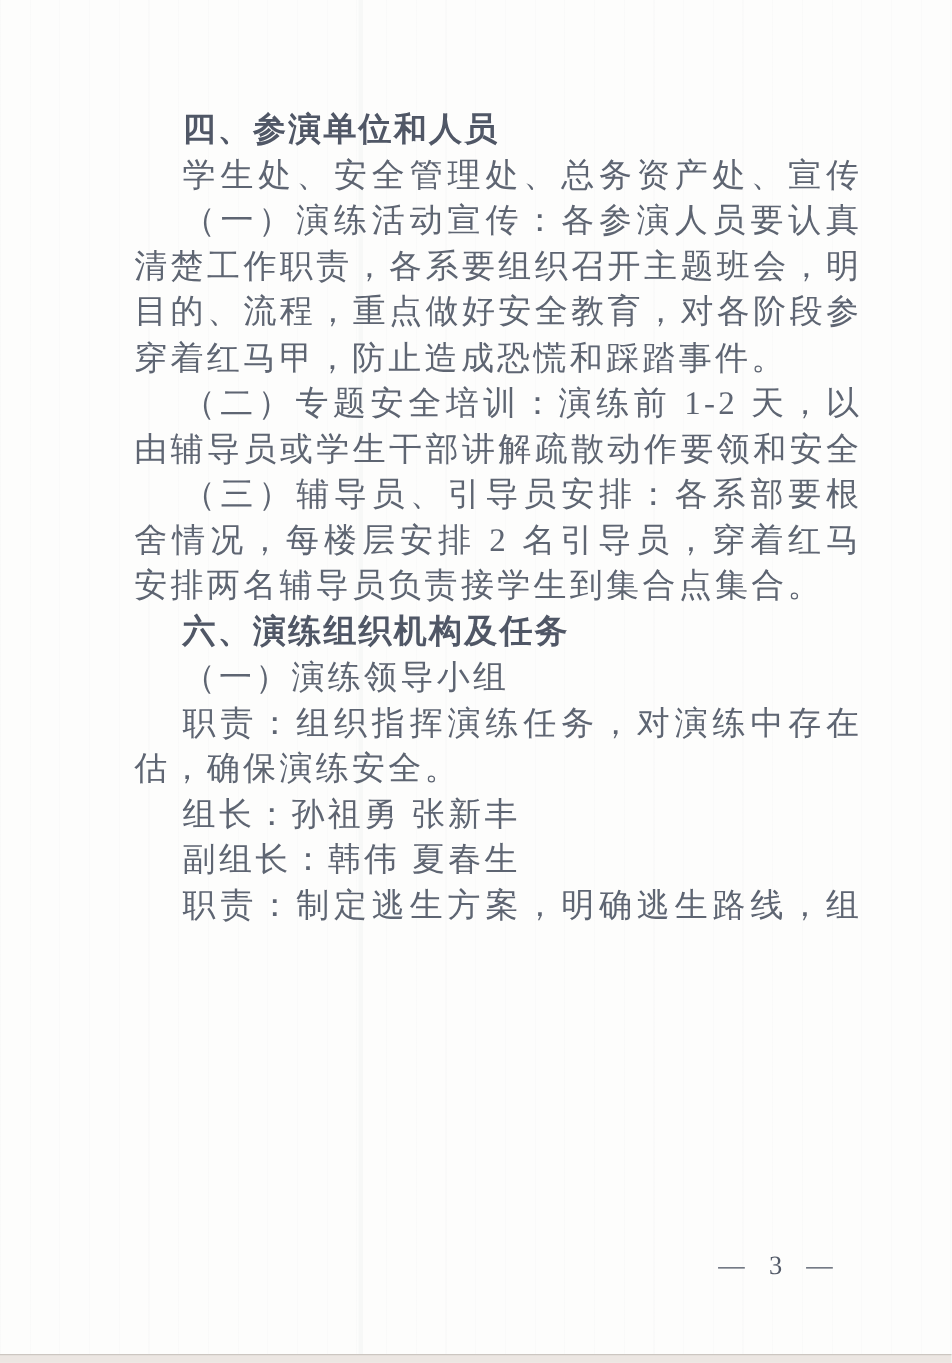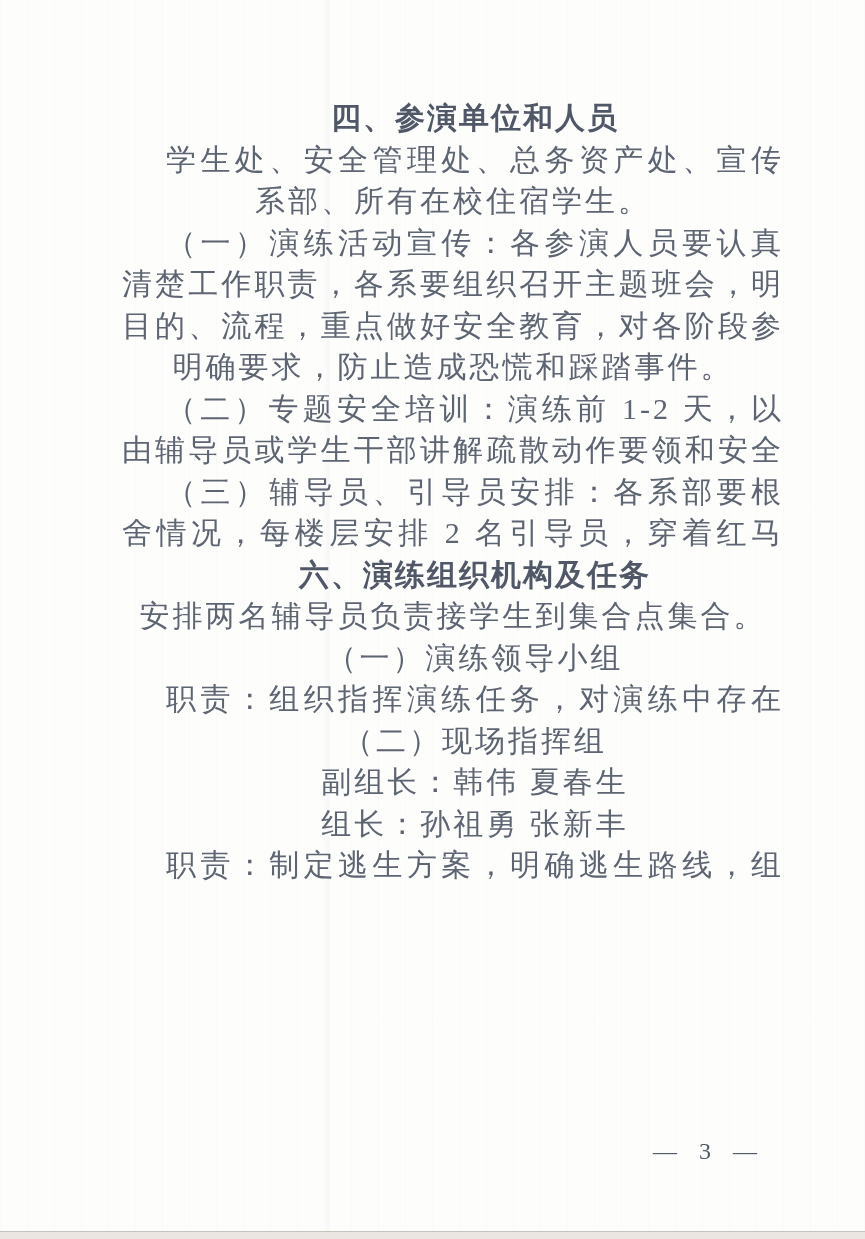--- a/index.html
+++ b/index.html
@@ -37,21 +37,21 @@
     top: 97px;
     width: 662px;
     font-size: 30px;
     line-height: 41.5px;
     color: #5e6572;
     letter-spacing: 3px;
   }
   .ln {
     height: 41.5px;
     overflow: hidden;
-    text-align: center;
+    text-align: left;
     white-space: nowrap;
   }
   .ln.just {
     white-space: normal;
     text-align: justify;
     text-align-last: justify;
   }
   .ln.ind {
     text-indent: 44px;
   }
@@ -85,35 +85,34 @@
 </style>
 </head>
 <body>
 
 <div class="scan-page">
   <div class="scan-streak"></div>
 
   <div class="text-block">
     <div class="ln h ind">四、参演单位和人员</div>
     <div class="ln just ind">学生处、安全管理处、总务资产处、宣传处、团委、各</div>
-    <div class="ln">系部、所有在校住宿学生。</div>
     <div class="ln just ind">（一）演练活动宣传：各参演人员要认真学习方案内容，</div>
     <div class="ln just">清楚工作职责，各系要组织召开主题班会，明确演练时间、</div>
     <div class="ln just">目的、流程，重点做好安全教育，对各阶段参演人员要提出</div>
-    <div class="ln">明确要求，防止造成恐慌和踩踏事件。</div>
+    <div class="ln">穿着红马甲，防止造成恐慌和踩踏事件。</div>
     <div class="ln just ind">（二）专题安全培训：演练前 1-2 天，以班级为单位，</div>
     <div class="ln just">由辅导员或学生干部讲解疏散动作要领和安全要求，并提醒</div>
     <div class="ln just ind">（三）辅导员、引导员安排：各系部要根据学生所在宿</div>
     <div class="ln just">舍情况，每楼层安排 2 名引导员，穿着红马甲。各楼宇出口</div>
+    <div class="ln">安排两名辅导员负责接学生到集合点集合。</div>
     <div class="ln h ind">六、演练组织机构及任务</div>
-    <div class="ln">安排两名辅导员负责接学生到集合点集合。</div>
     <div class="ln ind">（一）演练领导小组</div>
     <div class="ln just ind">职责：组织指挥演练任务，对演练中存在的风险进行评</div>
-    <div class="ln ind">（二）现场指挥组</div>
+    <div class="ln">估，确保演练安全。</div>
+    <div class="ln ind">组长：孙祖勇 张新丰</div>
     <div class="ln ind">副组长：韩伟 夏春生</div>
-    <div class="ln ind">组长：孙祖勇 张新丰</div>
     <div class="ln just ind">职责：制定逃生方案，明确逃生路线，组织现场各组按</div>
   </div>
 
   <div class="page-number">— 3 —</div>
 
   <div class="page-bottom-edge"></div>
 </div>
 
 </body></html>

